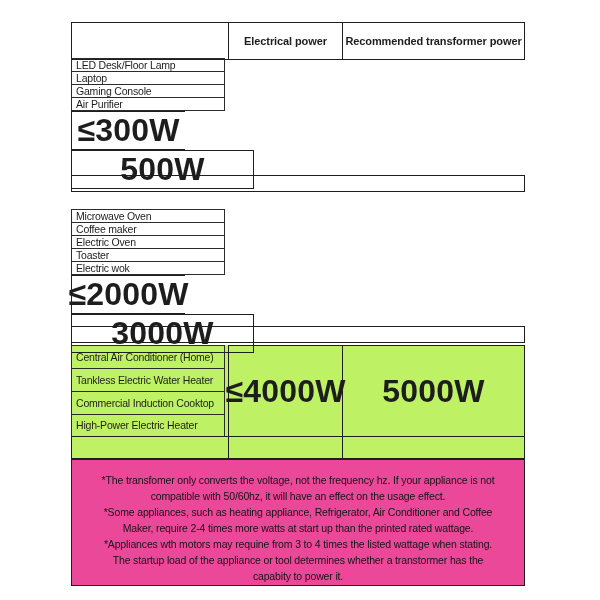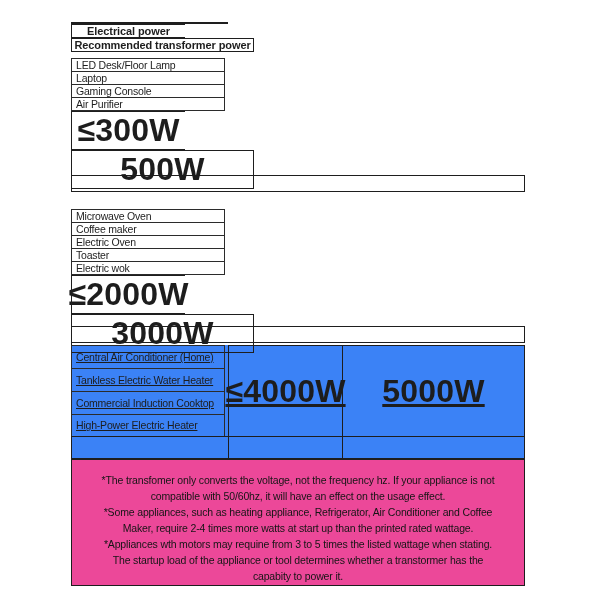--- a/index.html
+++ b/index.html
@@ -15,21 +15,21 @@
   .cell{
     box-sizing:border-box;border:1.6px solid #1e1e1e;
     display:flex;align-items:center;justify-content:center;
     background:transparent;
   }
   .cell.c1{width:157px;border-right:none;}
   .cell.c2{width:114px;border-right:none;}
   .cell.c3{width:183px;}
 
   
-  .hdr{height:38px;flex-direction:column;}
+  .hdr{height:38px;}
   .hdr .cell{font-weight:bold;font-size:11px;letter-spacing:-0.1px;}
 
   
   .group{margin-top:-1.6px;}
   .group.g5{height:115px;flex-direction:column;}
   .group.g4{height:92px;margin-top:0;}
   .items{
     box-sizing:border-box;width:157px;padding-right:3px;
     display:flex;flex-direction:column;
   }
@@ -41,21 +41,21 @@
   .item:first-child{margin-top:0;}
   .big{font-size:32px;font-weight:bold;letter-spacing:0.2px;}
 
   
   .spacer{
     box-sizing:border-box;height:17px;margin:2px 0;
     border:1.6px solid #1e1e1e;background:#ffffff;
   }
 
   
-  .hl{background:#3b82f6;text-decoration:underline;}
+  .hl{background:#bef264;}
   .empty-row{height:24px;margin-top:-1.6px;}
 
   
   .notes{
     box-sizing:border-box;margin-top:-1.6px;width:454px;height:128px;
     border:1.6px solid #1e1e1e;background:#ec4899;
     padding-top:13px;text-align:center;
   }
   .note-line{
     font-size:10.5px;line-height:16px;letter-spacing:-0.15px;
@@ -115,18 +115,18 @@
     <div class="cell c1"></div>
     <div class="cell c2"></div>
     <div class="cell c3"></div>
   </div>
 
   <div class="notes">
     <div class="note-line">*The transfomer only converts the voltage, not the frequency hz. If your appliance is not</div>
     <div class="note-line">compatible with 50/60hz, it will have an effect on the usage effect.</div>
     <div class="note-line">*Some appliances, such as heating appliance, Refrigerator, Air Conditioner and Coffee</div>
     <div class="note-line">Maker, require 2-4 times more watts at start up than the printed rated wattage.</div>
-    <div class="note-line">*Appliances wth motors may requine from 3 to 5 times the listed wattage when stating.</div>
+    <div class="note-line">*Appliances wth motors may requine from 3 to 4 times the listed wattage when stating.</div>
     <div class="note-line">The startup load of the appliance or tool determines whether a transtormer has the</div>
     <div class="note-line">capabity to power it.</div>
   </div>
 
 </div>
 
 </body></html>

